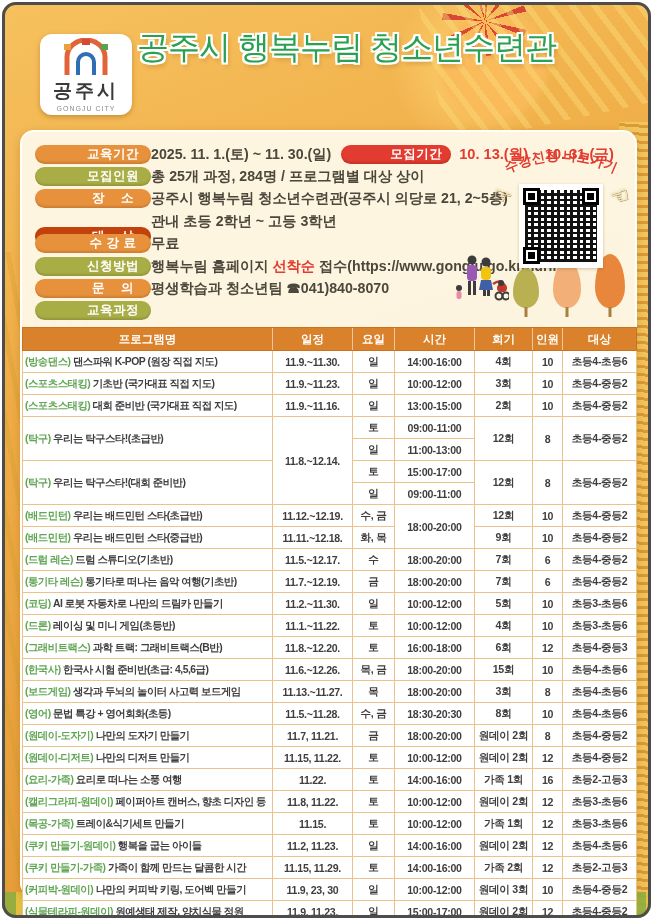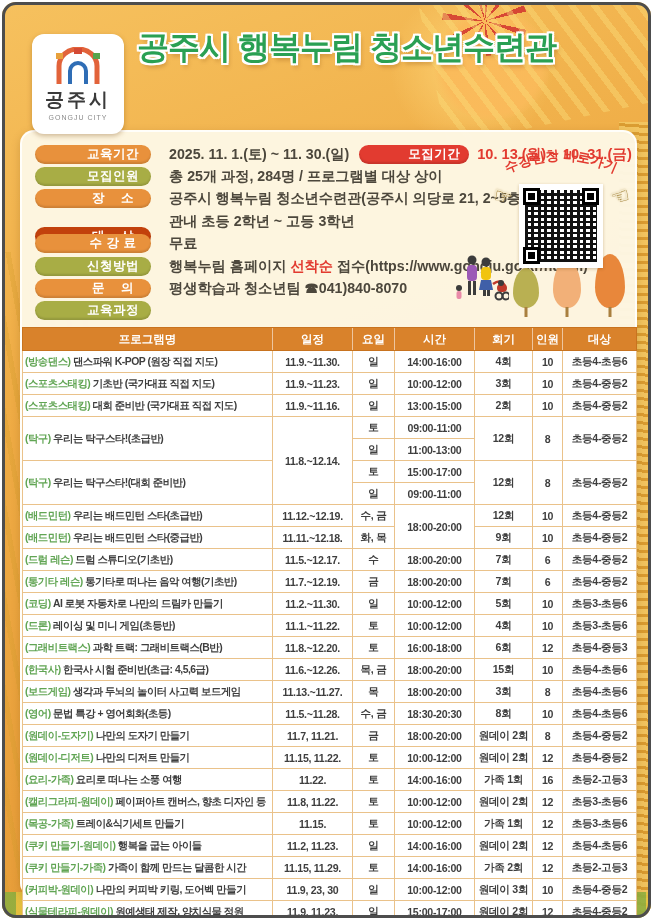--- a/index.html
+++ b/index.html
@@ -21,43 +21,43 @@
     background:repeating-conic-gradient(#cf2b2b 0 9deg,rgba(0,0,0,0) 9deg 34deg);}
   .raysL{position:absolute;left:-30px;top:250px;width:120px;height:640px;opacity:.5;
     background:repeating-linear-gradient(80deg,rgba(214,158,46,.7) 0 5px,rgba(214,158,46,0) 5px 16px);}
   .raysR{position:absolute;right:-8px;top:120px;width:40px;height:790px;opacity:.85;
     background:repeating-linear-gradient(4deg,#d79a2e 0 3px,#f3c964 3px 8px);}
   .raysTop{position:absolute;right:-20px;top:-20px;width:240px;height:140px;opacity:.55;transform:rotate(-12deg);
     background:repeating-linear-gradient(65deg,rgba(250,220,120,.8) 0 6px,rgba(250,220,120,0) 6px 18px);}
   .grass{position:absolute;left:0;right:0;bottom:0;height:26px;opacity:.9;z-index:1;
     background:repeating-linear-gradient(90deg,#8fae3f 0 14px,#e3c23f 14px 30px,#7e9e3a 30px 44px,#f0b948 44px 62px,#b9872e 62px 70px);}
   
-  .logo{position:absolute;left:30px;top:32px;width:92px;height:100px;background:#fff;border-radius:12px;
+  .logo{position:absolute;left:38px;top:32px;width:92px;height:81px;background:#fff;border-radius:12px;
     box-shadow:0 2px 5px rgba(120,70,10,.35);display:flex;flex-direction:column;align-items:center;justify-content:center;z-index:3;}
   .logo .city{font-size:19px;font-weight:bold;color:#3a3a3a;letter-spacing:3px;margin-top:2px;}
   .logo .city-en{font-size:7px;color:#8a8a8a;letter-spacing:1px;margin-top:1px;}
   .titles{position:absolute;left:110px;right:70px;top:24px;text-align:center;z-index:3;}
-  .title1{font-size:32px;font-weight:bold;color:#2aa053;letter-spacing:-1px;
+  .title1{font-size:32px;font-weight:normal;color:#2aa053;letter-spacing:-1px;
     text-shadow:-2px -2px 0 #fff,2px -2px 0 #fff,-2px 2px 0 #fff,2px 2px 0 #fff,-2px 0 0 #fff,2px 0 0 #fff,0 -2px 0 #fff,0 2px 0 #fff,2px 4px 4px rgba(120,60,0,.35);}
   .title2{font-size:38px;font-weight:bold;color:#f0761f;letter-spacing:1px;margin-top:8px;
     text-shadow:-2px -2px 0 #fff,2px -2px 0 #fff,-2px 2px 0 #fff,2px 2px 0 #fff,-2px 0 0 #fff,2px 0 0 #fff,0 -2px 0 #fff,0 2px 0 #fff,2px 4px 4px rgba(120,60,0,.35);}
   
   .panel{position:absolute;left:18px;top:128px;width:617px;height:767px;z-index:2;
     background:rgba(253,247,228,.97);border:2px solid rgba(255,255,255,.85);border-radius:14px;
     box-sizing:border-box;box-shadow:0 3px 8px rgba(120,70,10,.25);}
   .info{padding:11px 10px 0 13px;}
   .info-row{height:22.4px;display:flex;align-items:center;}
   .pill{width:76px;min-width:76px;height:19px;border-radius:11px;color:#fff;font-weight:bold;font-size:12.5px;
     display:flex;align-items:center;justify-content:center;white-space:pre;letter-spacing:.5px;
     box-shadow:inset 0 -2px 2px rgba(0,0,0,.12);padding-left:40px;}
   .pill.orange{background:#e8913c;}
   .pill.olive{background:#a8ad45;}
   .pill.green{background:#c2410c;margin-top:31px;}
   .pill.red{background:#e23b30;width:70px;min-width:70px;margin-left:10px;}
-  .itext{font-size:14.2px;font-weight:bold;color:#4c473c;margin-left:18px;white-space:nowrap;}
+  .itext{font-size:14.2px;font-weight:bold;color:#4c473c;margin-left:0;white-space:nowrap;}
   .red-text{color:#e23b30;font-weight:bold;font-size:14.6px;margin-left:8px;white-space:nowrap;}
   .hl{color:#e23b30;}
   
   .quick{position:absolute;right:20px;top:140px;width:140px;text-align:center;z-index:4;}
   .qr-wrap{position:relative;width:84px;height:84px;margin:2px auto 0;background:#fff;box-shadow:0 1px 3px rgba(120,70,10,.3);}
   .qr-pattern{position:absolute;inset:6px;
     background:
       repeating-linear-gradient(0deg,#111 0 3px,rgba(0,0,0,0) 3px 6px,#111 6px 8px,rgba(0,0,0,0) 8px 11px),
       repeating-linear-gradient(90deg,#111 0 3px,#fff 3px 6px,#111 6px 9px,#fff 9px 13px);}
   .f{position:absolute;width:17px;height:17px;border:3px solid #000;background:#fff;box-sizing:border-box;}

